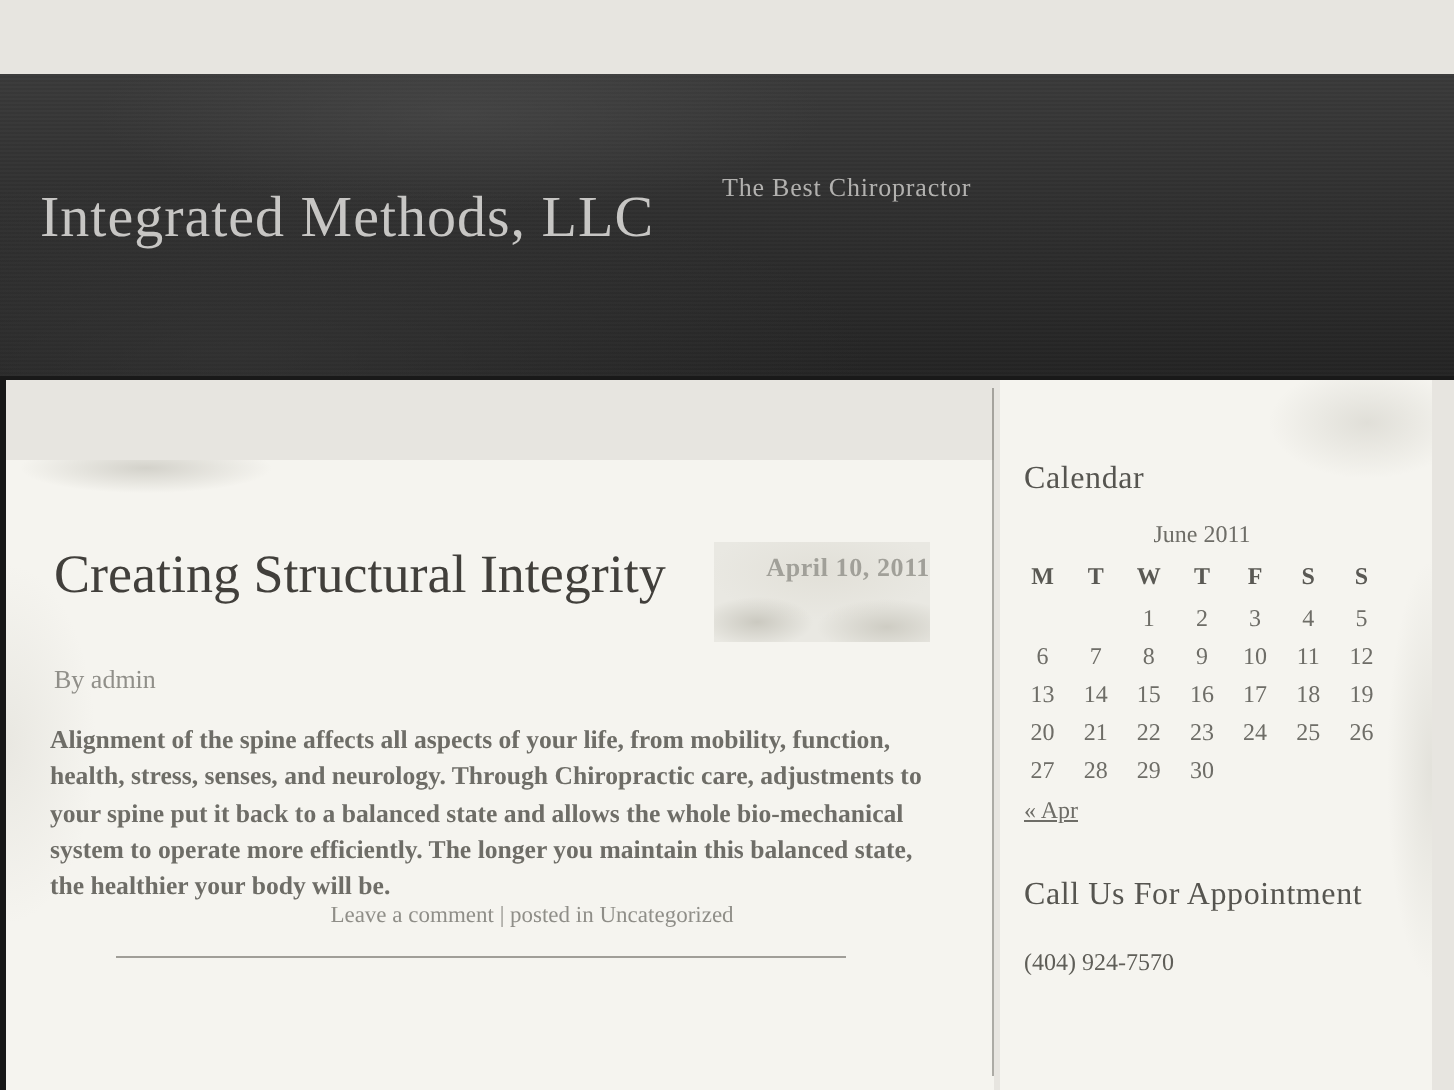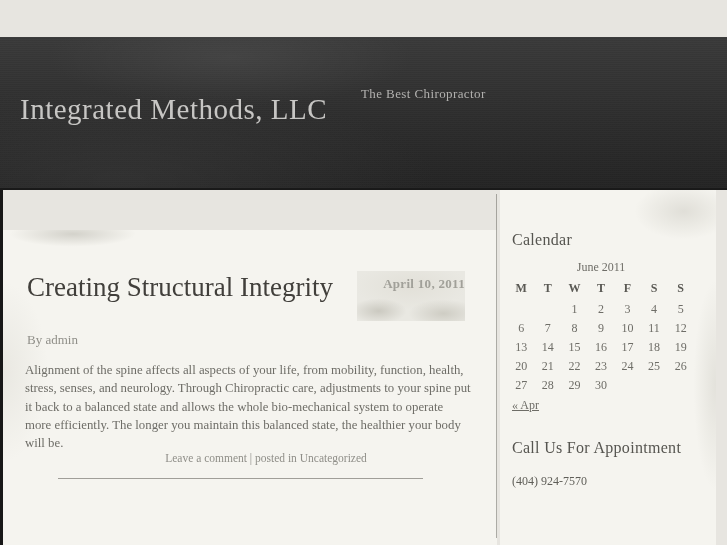--- a/index.html
+++ b/index.html
@@ -93,21 +93,21 @@
       #e9e8e2;
     text-align: right; padding-top: 5px;
     font-size: 13px; font-weight: bold; color: #a1a099; letter-spacing: 0.3px;
   }
   .byline {
     position: absolute; left: 24px; top: 102px;
     font-size: 13px; color: #908f89;
   }
   .post-body {
     position: absolute; left: 22px; top: 131px; width: 446px;
-    font-size: 12.8px; line-height: 1.43; color: #6e6d67;
+    font-size: 12.8px; line-height: 1.43; color: #6e6d67; font-weight: bold;
   }
   .post-meta {
     position: absolute; left: 16px; top: 222px; width: 494px;
     text-align: center; font-size: 11.5px; color: #8f8e88;
   }
   .post-meta .meta-link { cursor: pointer; }
   .post-divider {
     position: absolute; left: 55px; top: 248px; width: 365px; height: 2px;
     border-top: 1px solid rgba(90,88,80,0.55);
     filter: blur(0.3px);

